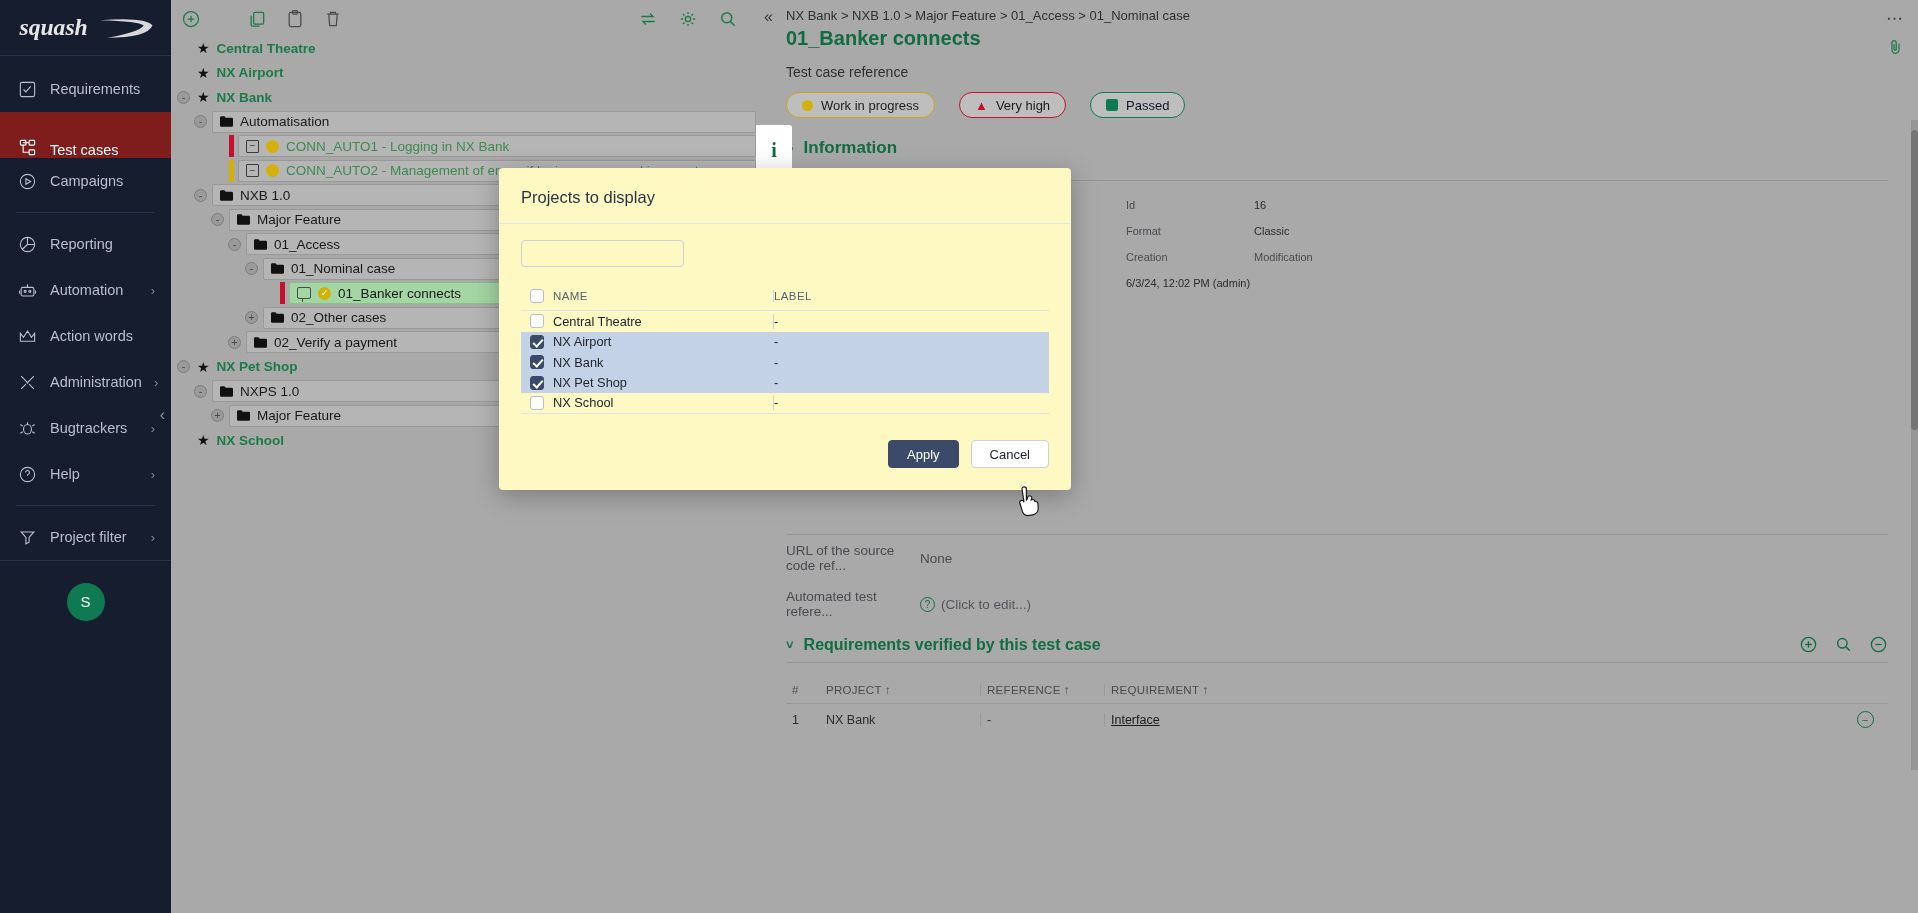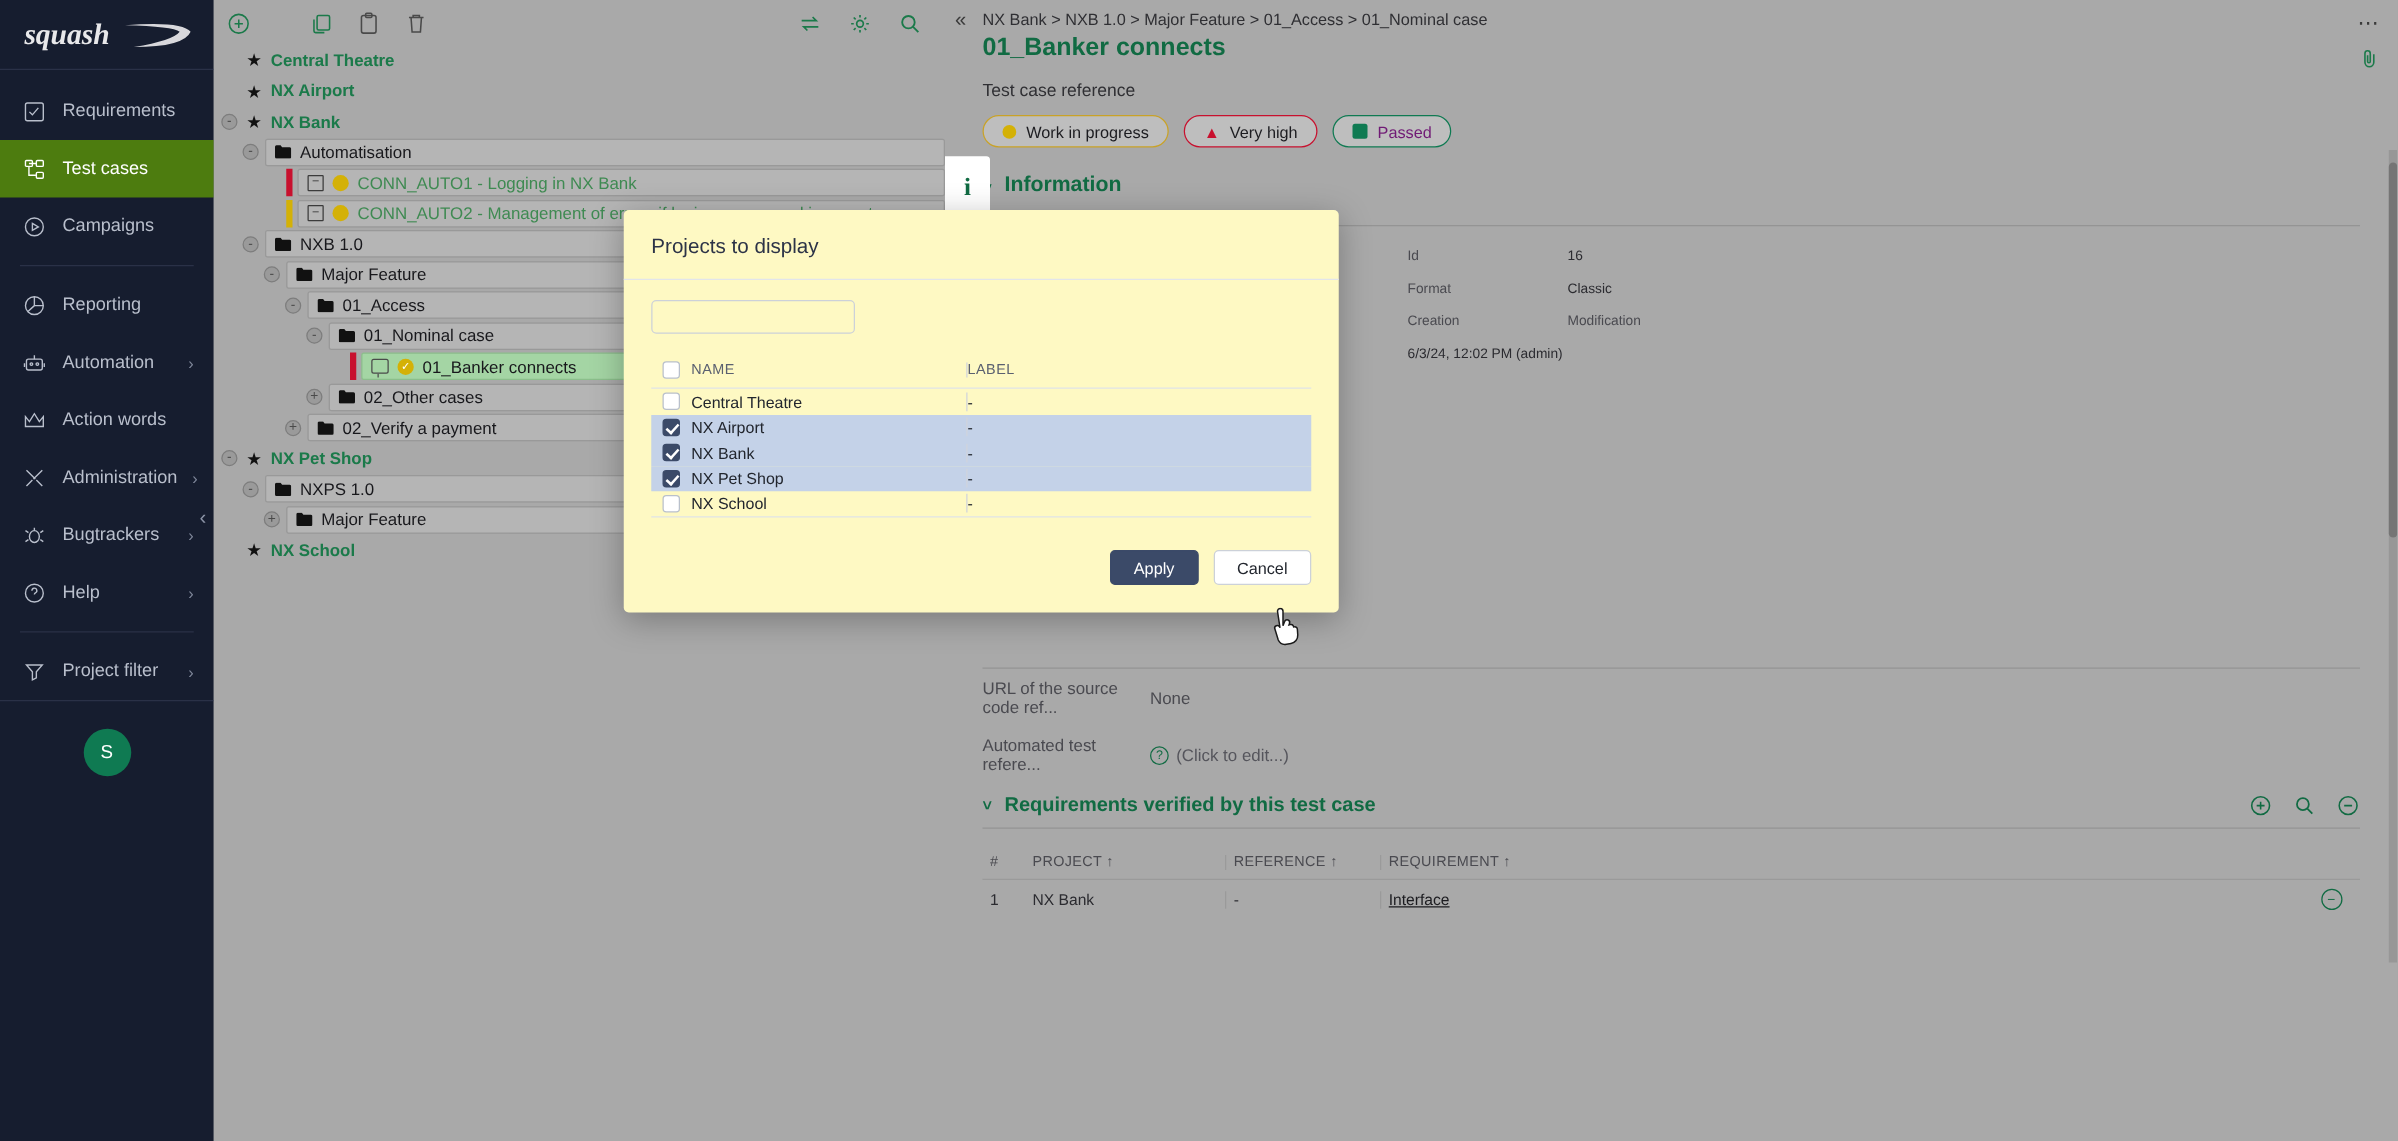--- a/index.html
+++ b/index.html
@@ -24,21 +24,21 @@
     border-bottom: 1px solid #2a3147;
   }
   .logo-svg { width: 140px; height: 34px; }
   .nav { margin-top: 10px; display: flex; flex-direction: column; }
   .nav-item {
     display: flex; align-items: center; gap: 12px;
     height: 46px; padding: 0 16px;
     color: #b9bfcc; font-size: 14.5px;
     cursor: pointer; position: relative;
   }
-  .nav-item.active { background: #4d7c0f; color: #ffffff; }
+  .nav-item.active { background: #7f1d1d; color: #ffffff; align-items: flex-end; }
   .nav-item .ni-icon { width: 22px; height: 22px; display: flex; align-items: center; justify-content: center; flex: 0 0 22px; }
   .nav-item .ni-icon svg { width: 19px; height: 19px; stroke: currentColor; fill: none; stroke-width: 1.4; }
   .nav-item .chev { margin-left: auto; font-size: 13px; color: #7f879a; }
   .nav-sep { height: 1px; background: #2a3147; margin: 8px 16px; }
   .nav-spacer { flex: 1 1 auto; }
   .avatar-row { height: 82px; display: flex; align-items: center; justify-content: center; border-top: 1px solid #2a3147;}
   .avatar {
     width: 38px; height: 38px; border-radius: 50%;
     background: #0f7a52; color: #fff; font-size: 15px;
     display: flex; align-items: center; justify-content: center;
@@ -99,31 +99,31 @@
   .monitor::after { content:''; position:absolute; bottom:-4px; left:4px; width:4px; height:3px; border-left:1.6px solid #4a4a4a;}
 
   
   .right-panel { flex: 1 1 auto; height: 913px; position: relative; background: #a9a9a9; overflow: hidden; }
   .rp-collapse { position: absolute; left: 8px; top: 8px; color: #3a3a3a; font-size: 16px; cursor: pointer; }
   .rp-dots { position: absolute; right: 14px; top: 8px; color: #3a3a3a; font-size: 17px; letter-spacing: 1px; cursor: pointer;}
   .rp-clip { position: absolute; right: 14px; top: 36px; cursor: pointer; }
   .breadcrumb { padding: 8px 0 0 30px; font-size: 13px; color: #2f2f33; }
   .tc-title { padding: 4px 0 0 30px; font-size: 20px; color: #116b43; font-weight: 600; }
   .tc-ref { padding: 14px 0 0 30px; font-size: 14px; color: #2f2f33; }
-  .badges { display: flex; gap: 12px; padding: 12px 0 0 30px; }
+  .badges { display: flex; gap: 24px; padding: 12px 0 0 30px; }
   .badge {
     display: flex; align-items: center; gap: 8px;
     border-radius: 14px; height: 26px; padding: 0 15px;
     font-size: 13px; background: rgba(255,255,255,0.25); cursor: pointer;
   }
   .badge.wip { border: 1.5px solid #c9a227; color: #1c1c20; }
   .badge.wip .bdot { width: 11px; height: 11px; border-radius: 50%; background: #d4b106; }
   .badge.prio { border: 1.5px solid #c8102e; color: #1c1c20; }
   .badge.prio .arrow { color: #c8102e; font-size: 13px; }
-  .badge.pass { border: 1.5px solid #0f7a52; color: #701a75; }
+  .badge.pass { border: 1.5px solid #0f7a52; color: #0f172a; }
   .badge.pass .bsq { width: 12px; height: 12px; background: #0f7a52; border-radius: 2px; }
 
   .info-hdr {
     display: flex; align-items: flex-end; gap: 10px;
     margin: 20px 30px 0 30px; font-size: 17px; color: #116b43; font-weight: 600;
     border-bottom: 1px solid #949494; padding-bottom: 22px; cursor: pointer;
   }
   .chevd { font-size: 13px; }
   .info-grid {
     margin: 18px 0 0 370px; display: grid;

